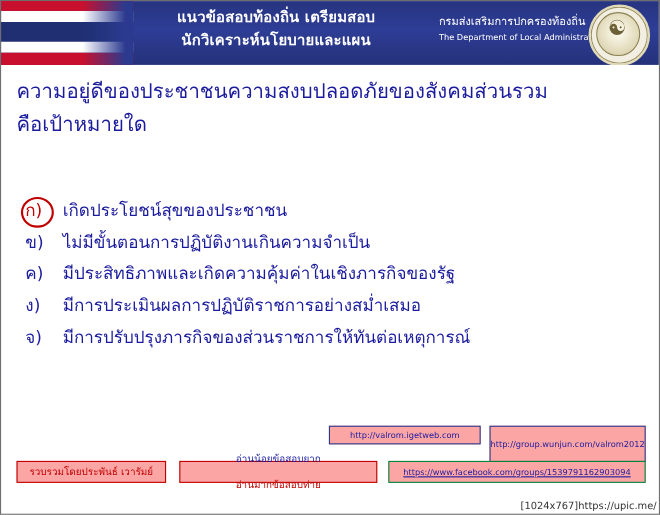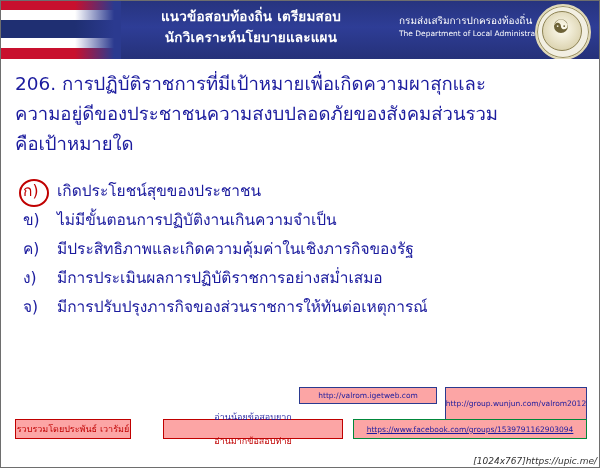--- a/index.html
+++ b/index.html
@@ -164,37 +164,36 @@
     font-size: 7.5px;
     color: #1b1b9e;
     background: #fca5a5;
   }
   .lnk.blue   { border: 1px solid #2b3a8f; }
   .lnk.red    { border: 1px solid #c00000; color: #c00000; }
   .lnk.green  { border: 1px solid #00883a; color: #1b1b9e; }
 
   #lnk-igetweb { left: 298px; top: 386px; width: 138px; height: 17px; }
   #lnk-wunjun  { left: 444px; top: 386px; width: 142px; height: 33px; }
-  #lnk-author  { left: 14px;  top: 418px; width: 116px; height: 20px; font-size: 9px; }
+  #lnk-author  { left: 14px;  top: 418px; width: 136px; height: 20px; font-size: 9px; }
   #lnk-advice  { left: 162px; top: 418px; width: 180px; height: 20px; font-size: 9px; flex-direction: column; }
   #lnk-fb      { left: 352px; top: 418px; width: 234px; height: 20px; font-size: 7.5px; text-decoration: underline; }
 
   .advice-red { color: #c00000; }
   .advice-blue { color: #1b1b9e; }
 
   
   .stamp {
     position: absolute;
     right: 2px;
     bottom: 1px;
     font-size: 9px;
     color: #333333;
     background: #ffffff;
     font-family: "DejaVu Sans", sans-serif;
-    font-style: italic;
   }
 </style>
 </head>
 <body>
 
 <div class="page">
 
   <div class="header">
     <div class="flag">
       <div class="stripe s1"></div>
@@ -215,21 +214,20 @@
       <div class="en">The Department of Local Administration</div>
     </div>
 
     <div class="seal">
       <div class="inner"></div>
       <div class="glyph">☯</div>
     </div>
   </div>
 
   <div class="qblock">
-    <div class="qline">206. การปฏิบัติราชการที่มีเป้าหมายเพื่อเกิดความผาสุกและ</div>
     <div class="qline">ความอยู่ดีของประชาชนความสงบปลอดภัยของสังคมส่วนรวม</div>
     <div class="qline">คือเป้าหมายใด</div>
   </div>
 
   <div class="choices">
     <div class="choice correct">
       <span class="circle-mark"></span>
       <span class="lab">ก)</span><span>เกิดประโยชน์สุขของประชาชน</span>
     </div>
     <div class="choice">

